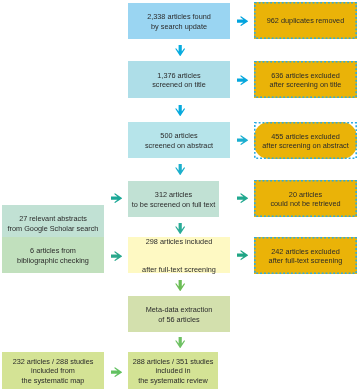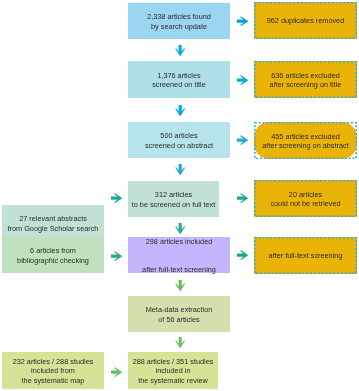--- a/index.html
+++ b/index.html
@@ -62,28 +62,29 @@
       <svg class="bdr" width="103" height="37" viewBox="0 0 103 37" xmlns="http://www.w3.org/2000/svg">
         <rect x="0.8" y="0.8" width="101.4" height="35.4" fill="none" stroke="#29abe2" stroke-width="1.6" stroke-dasharray="1.9 1.95" stroke-linecap="butt"></rect>
       </svg>
       <span class="ln">20 articles</span>
       <span class="ln">could not be retrieved</span>
     </div>
     <div class="box" style="left: 2px; top: 237px; width: 102px; height: 36px; background: rgb(193, 224, 189);">
       <span class="ln">6 articles from</span>
       <span class="ln">bibliographic checking</span>
     </div>
-    <div class="box" style="left: 128px; top: 237px; width: 102px; height: 36px; background: #c4b5fd; gap: 18px;">
+    <div class="box" style="left: 128px; top: 237px; width: 102px; height: 36px; background: #fef9c3; gap: 18px;">
       <span class="ln">298 articles included</span>
       <span class="ln">after full-text screening</span>
     </div>
     <div class="box dotted" style="left: 254px; top: 237px; width: 103px; height: 37px;">
       <svg class="bdr" width="103" height="37" viewBox="0 0 103 37" xmlns="http://www.w3.org/2000/svg">
         <rect x="0.8" y="0.8" width="101.4" height="35.4" fill="none" stroke="#29abe2" stroke-width="1.6" stroke-dasharray="1.9 1.95" stroke-linecap="butt"></rect>
       </svg>
+      <span class="ln">242 articles excluded</span>
       <span class="ln">after full-text screening</span>
     </div>
     <div class="box" style="left: 128px; top: 296px; width: 102px; height: 36px; background: rgb(211, 224, 173);">
       <span class="ln">Meta-data extraction</span>
       <span class="ln">of 56 articles</span>
     </div>
     <div class="box" style="left: 2px; top: 352px; width: 102px; height: 37px; background: rgb(212, 227, 149);">
       <span class="ln">232 articles / 288 studies</span>
       <span class="ln">included from</span>
       <span class="ln">the systematic map</span>

